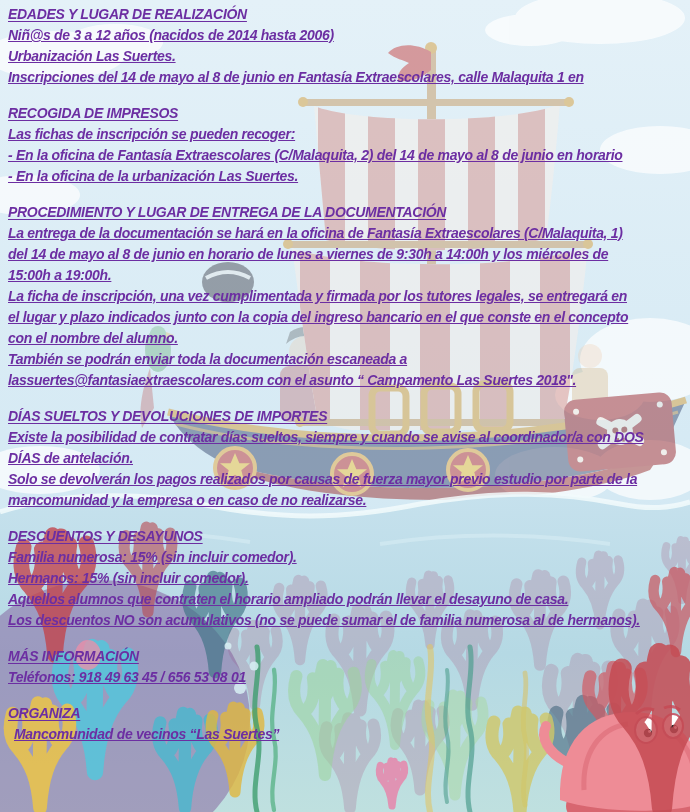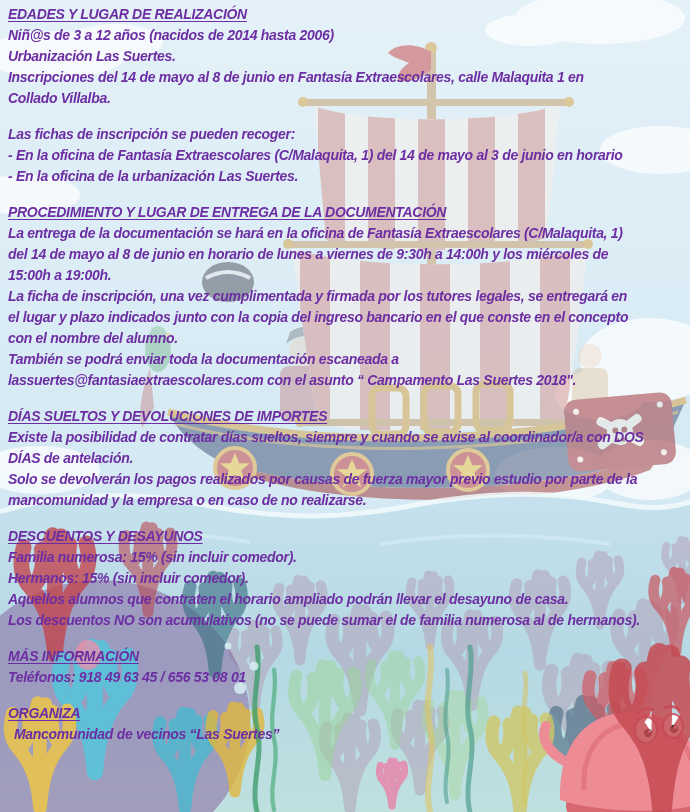--- a/index.html
+++ b/index.html
@@ -4,21 +4,21 @@
 <style>
   html,body{margin:0;padding:0;background:#fff;}
   .page{position:relative;width:690px;height:812px;overflow:hidden;background:#22c55e;
         font-family:"Liberation Sans",sans-serif;}
   svg.bg{position:absolute;left:0;top:0;}
   .content{position:absolute;top:4px;left:0;width:100%;box-sizing:border-box;
            padding:0 4px 0 8px;color:#6C2EA2;font-style:italic;font-weight:bold;
            font-size:14px;line-height:21px;letter-spacing:-0.3px;}
   .content section{margin:0 0 15px 0;}
   .h{text-decoration:underline;text-underline-offset:2px;white-space:nowrap;}
-  .ln{white-space:nowrap;}
+  .ln{white-space:nowrap;text-decoration:underline;}
   .indent{padding-left:6px;}
   
   .wood{fill:#C8A070}.gold{fill:#D8A64E}
   .sailw{fill:#F6EFEA}.stripe{fill:#D79A94}
   .hull{fill:#4E5E80}.keel{fill:#A04444}
   .shieldc{fill:#C54A4A}.starc{fill:#F2C84E}
   .cloud{fill:#FFFFFF}
   .coral-line{fill:none;stroke-linecap:round;stroke-linejoin:round;}
 </style>
 </head>
@@ -250,38 +250,38 @@
     </g>
   </svg>
 
   <div class="content">
 
     <section>
       <div class="h">EDADES Y LUGAR DE REALIZACIÓN</div>
       <div class="ln">Niñ@s de 3 a 12 años (nacidos de 2014 hasta 2006)</div>
       <div class="ln">Urbanización Las Suertes.</div>
       <div class="ln">Inscripciones del 14 de mayo al 8 de junio en Fantasía Extraescolares, calle Malaquita 1 en</div>
-      <div class="ln">Collado Villalba.</div>
-    </section>
-
-    <section>
+    </section>
+
+    <section>
+      <div class="h">RECOGIDA DE IMPRESOS</div>
       <div class="ln">Las fichas de inscripción se pueden recoger:</div>
-      <div class="ln">- En la oficina de Fantasía Extraescolares (C/Malaquita, 1) del 14 de mayo al 3 de junio en horario</div>
+      <div class="ln">- En la oficina de Fantasía Extraescolares (C/Malaquita, 2) del 14 de mayo al 8 de junio en horario</div>
       <div class="ln">- En la oficina de la urbanización Las Suertes.</div>
     </section>
 
     <section>
       <div class="h">PROCEDIMIENTO Y LUGAR DE ENTREGA DE LA DOCUMENTACIÓN</div>
       <div class="ln">La entrega de la documentación se hará en la oficina de Fantasía Extraescolares (C/Malaquita, 1)</div>
       <div class="ln">del 14 de mayo al 8 de junio en horario de lunes a viernes de 9:30h a 14:00h y los miércoles de</div>
       <div class="ln">15:00h a 19:00h.</div>
       <div class="ln">La ficha de inscripción, una vez cumplimentada y firmada por los tutores legales, se entregará en</div>
       <div class="ln">el lugar y plazo indicados junto con la copia del ingreso bancario en el que conste en el concepto</div>
       <div class="ln">con el nombre del alumno.</div>
-      <div class="ln">También se podrá enviar toda la documentación escaneada a</div>
+      <div class="ln">También se podrán enviar toda la documentación escaneada a</div>
       <div class="ln">lassuertes@fantasiaextraescolares.com con el asunto “ Campamento Las Suertes 2018".</div>
     </section>
 
     <section>
       <div class="h">DÍAS SUELTOS Y DEVOLUCIONES DE IMPORTES</div>
       <div class="ln">Existe la posibilidad de contratar días sueltos, siempre y cuando se avise al coordinador/a con DOS</div>
       <div class="ln">DÍAS de antelación.</div>
       <div class="ln">Solo se devolverán los pagos realizados por causas de fuerza mayor previo estudio por parte de la</div>
       <div class="ln">mancomunidad y la empresa o en caso de no realizarse.</div>
     </section>

